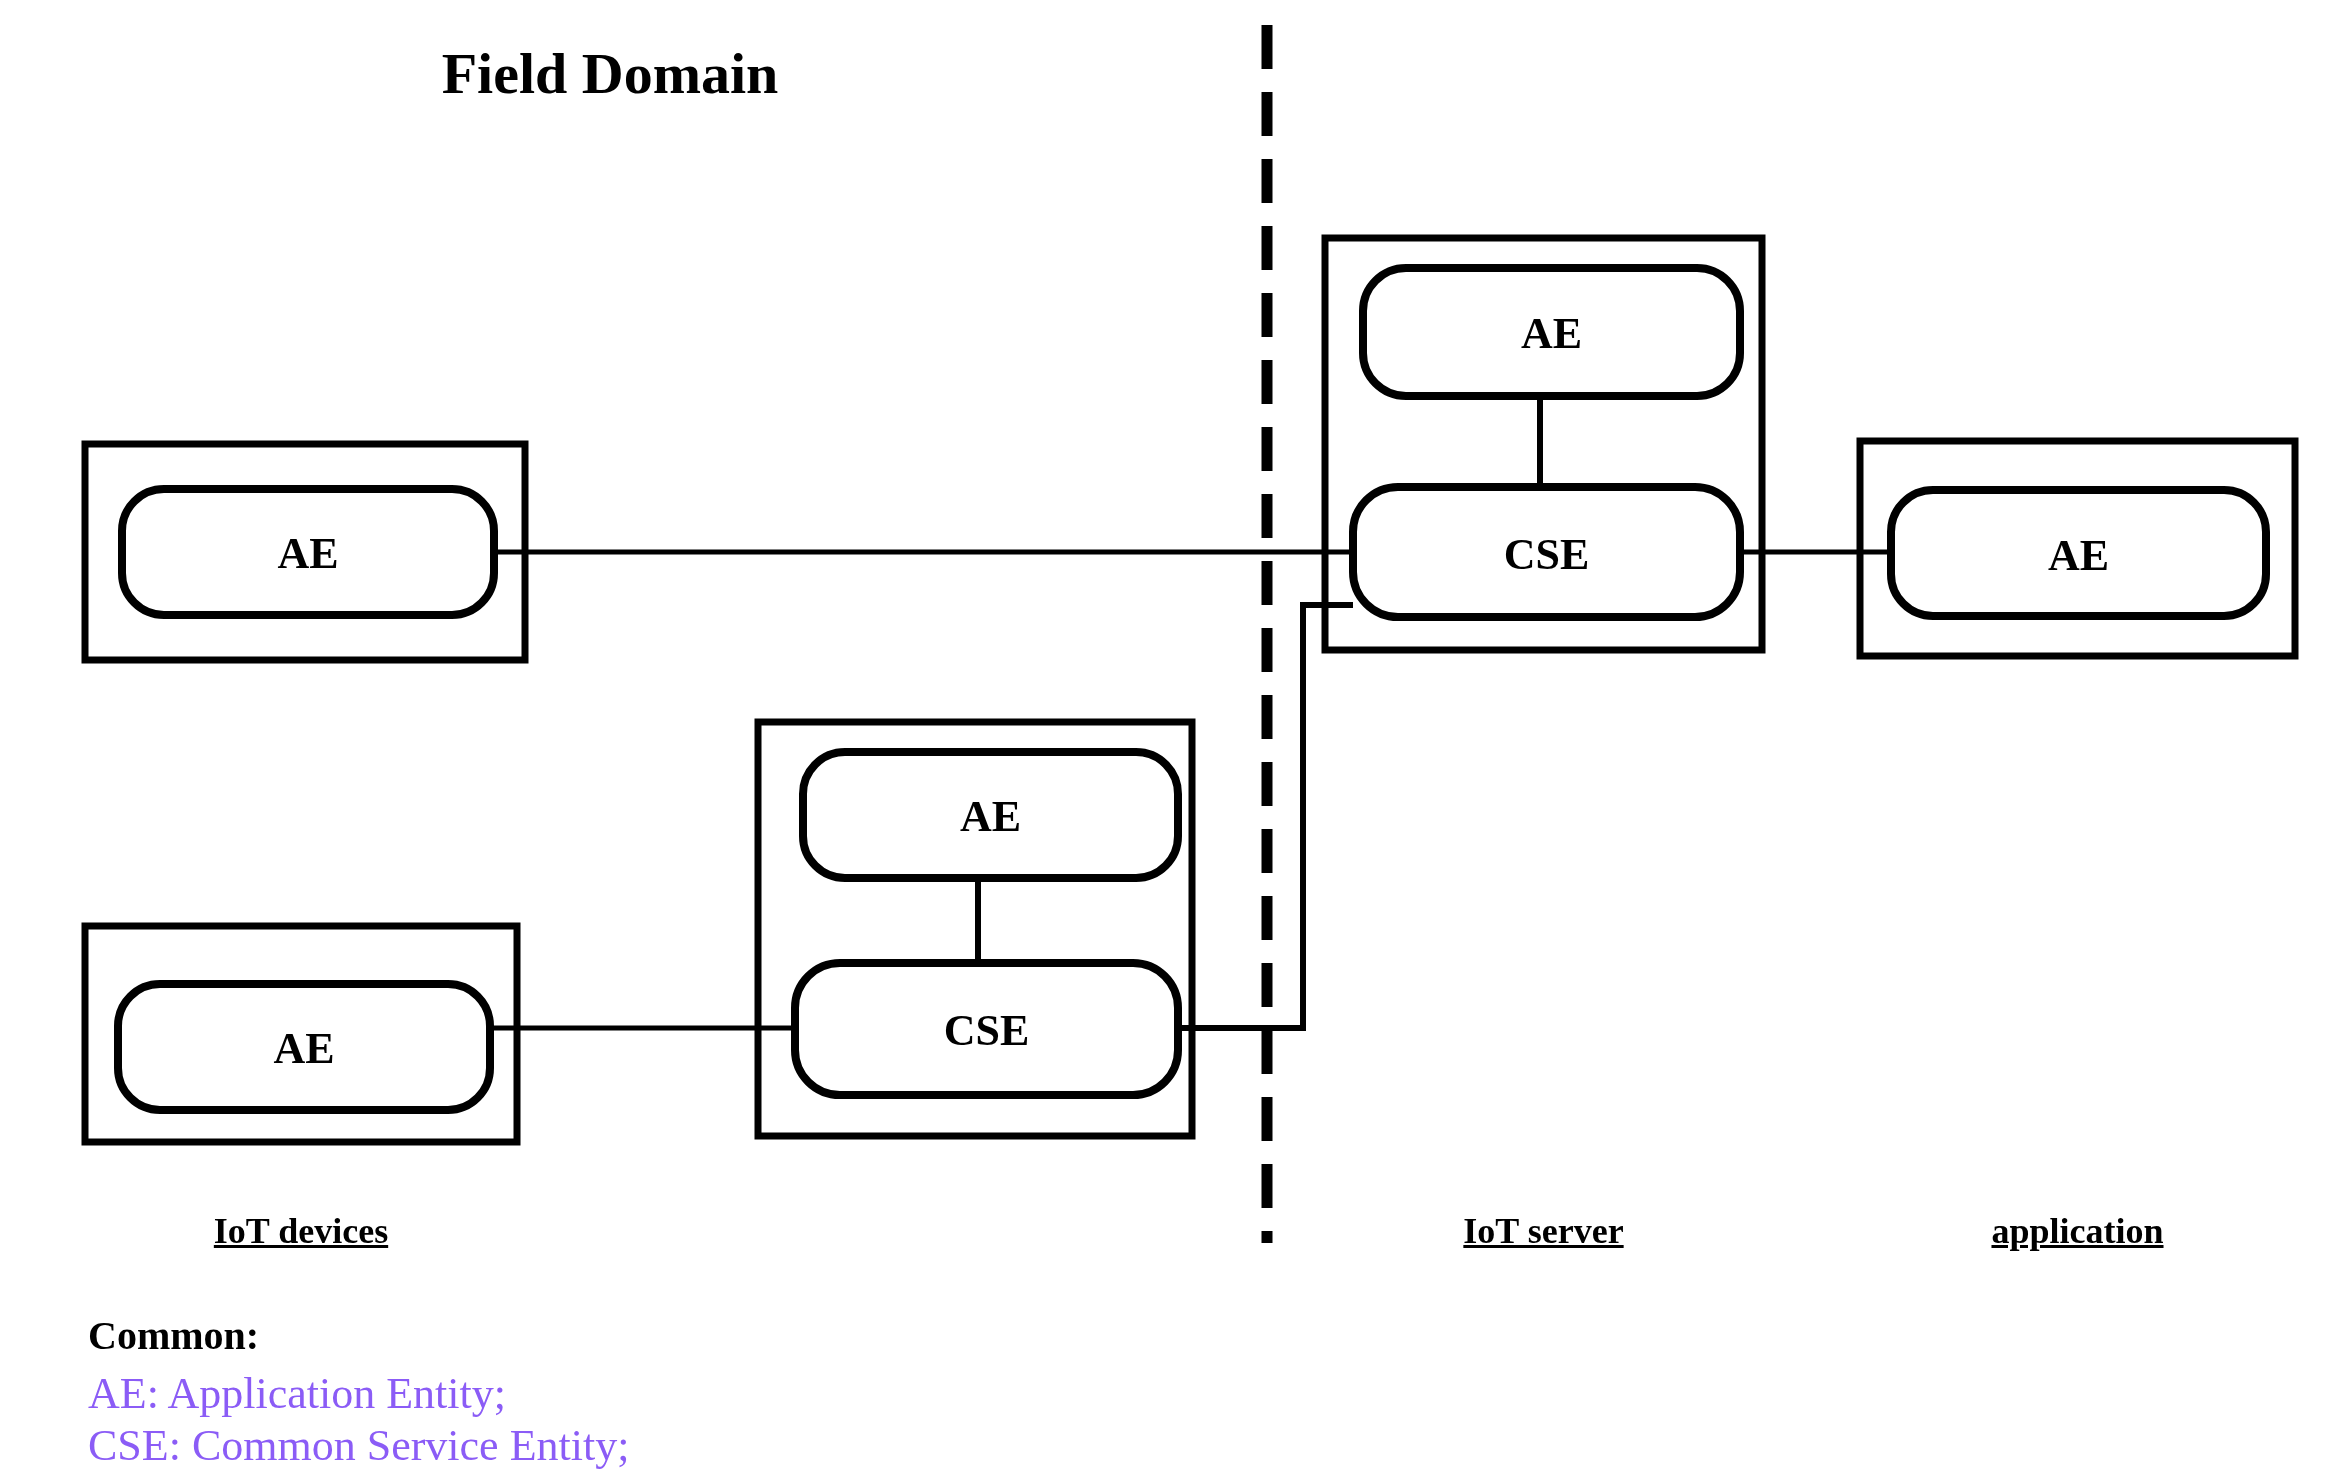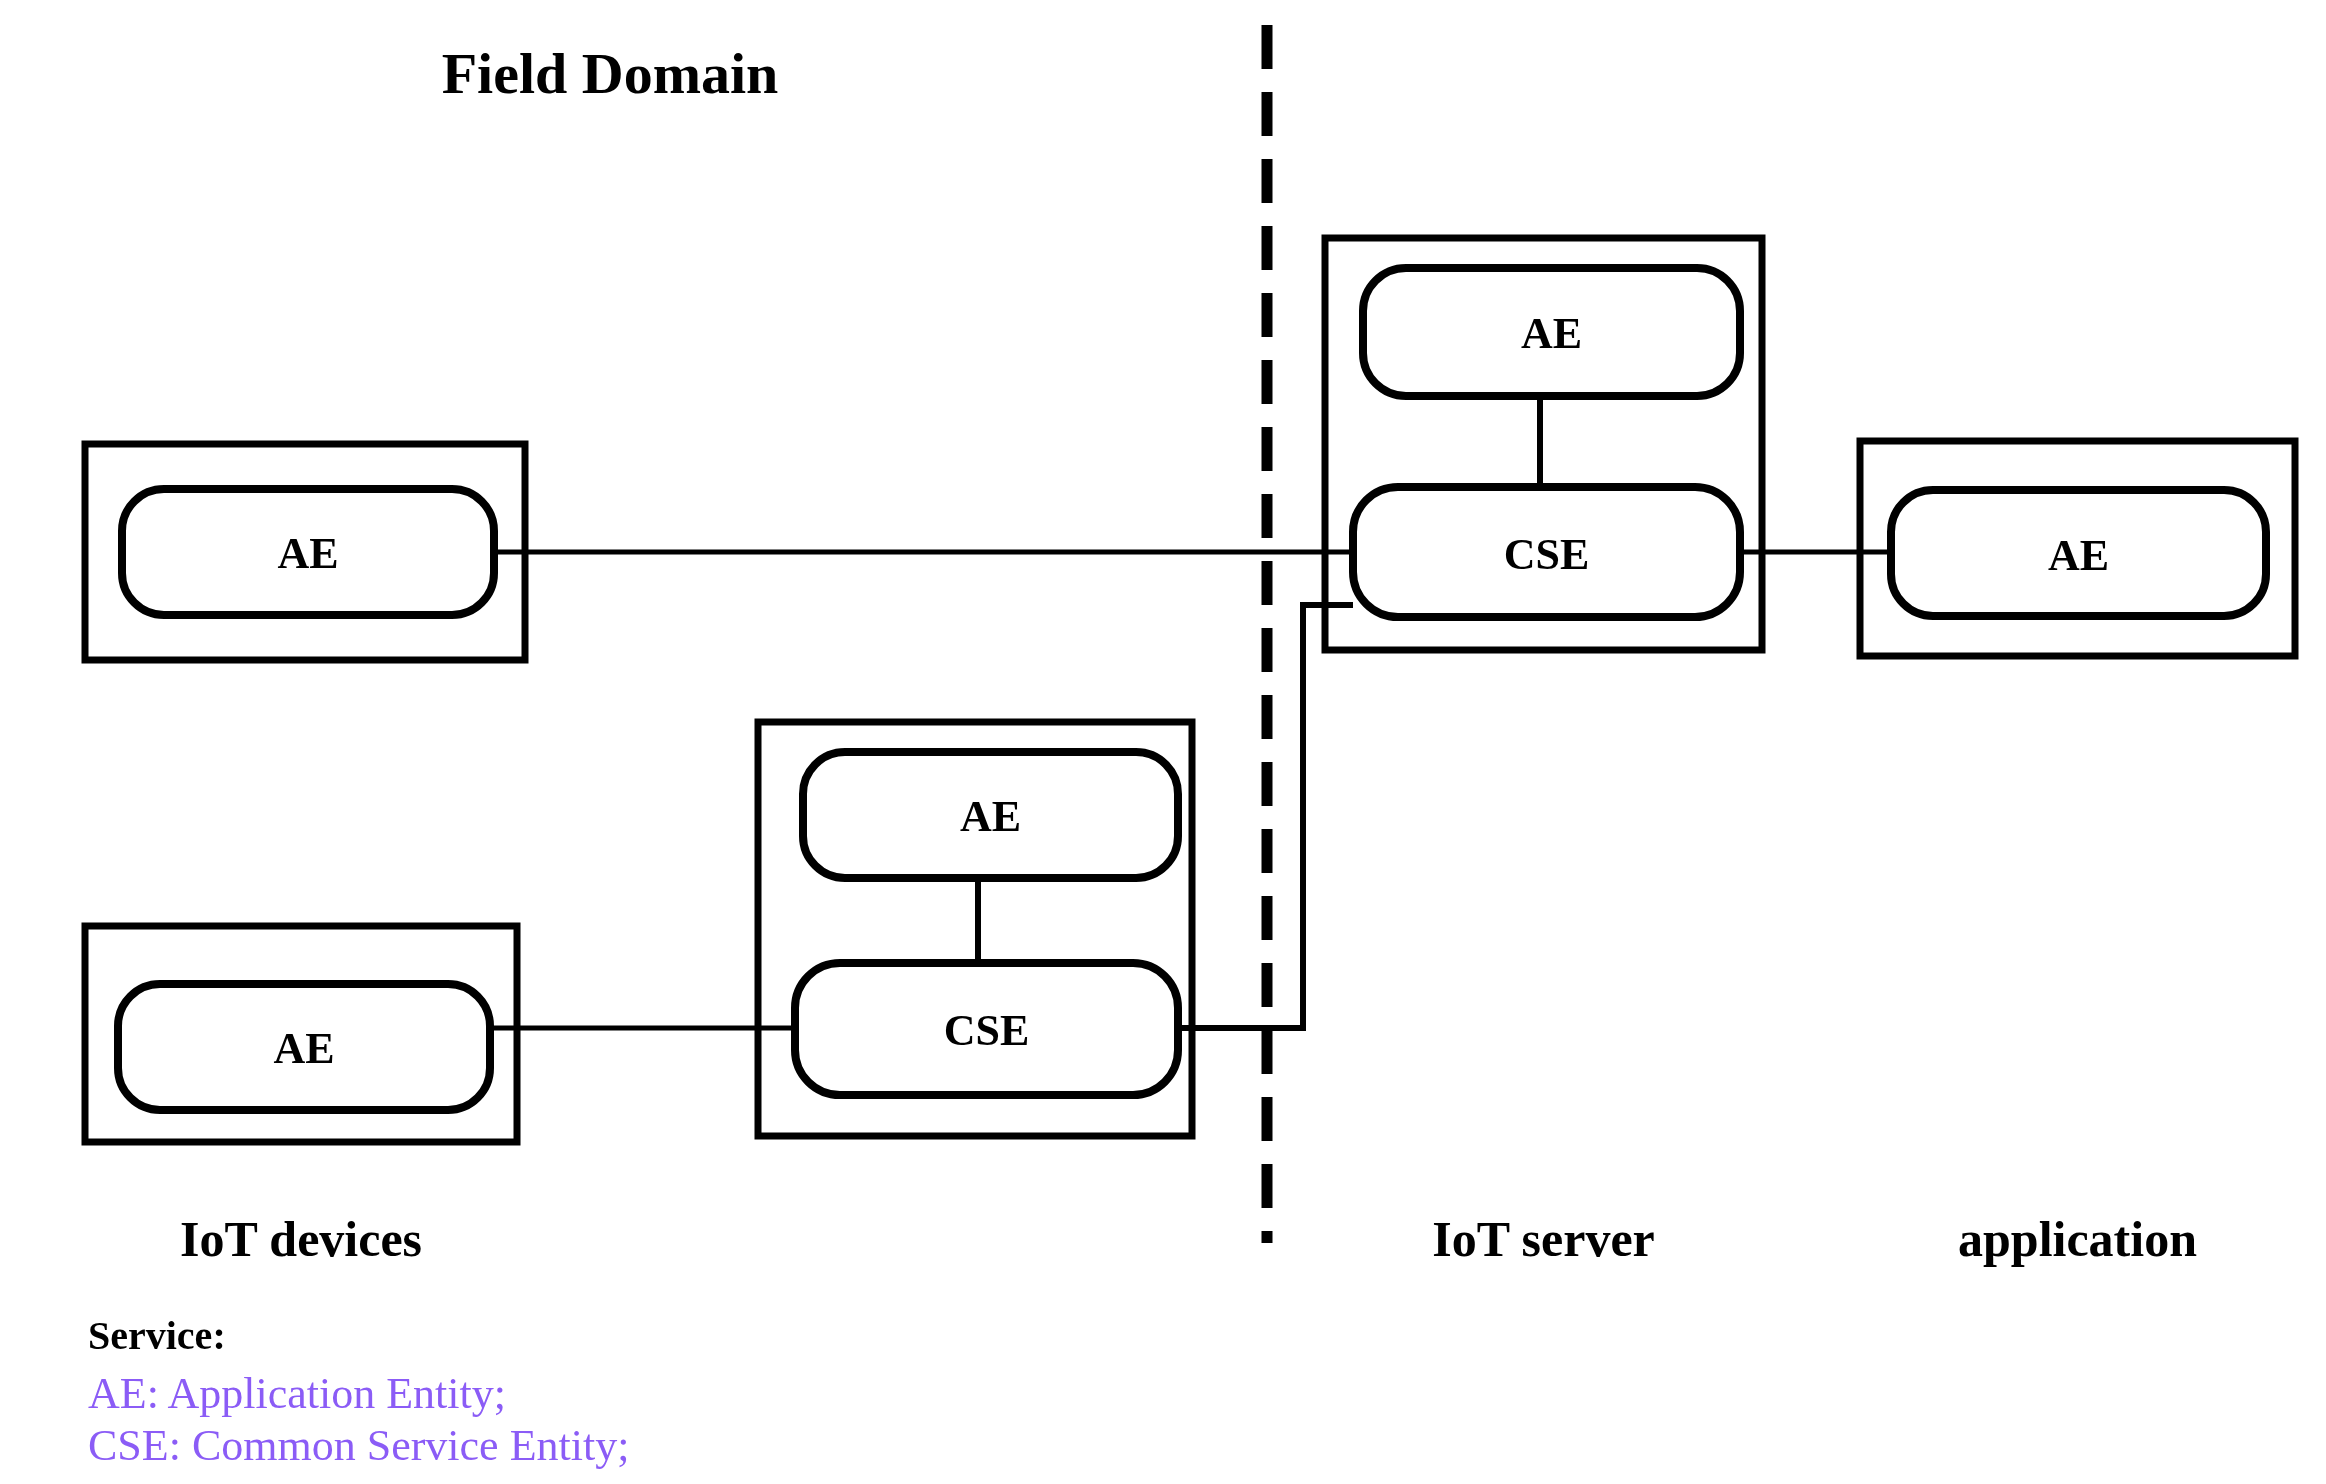--- a/index.html
+++ b/index.html
@@ -37,24 +37,25 @@
     font-weight: bold;
     font-size: 44px;
     color: #000000;
     white-space: nowrap;
     text-align: center;
   }
   .caption {
     position: absolute;
     font-family: "Liberation Serif", "DejaVu Serif", serif;
     font-weight: bold;
-    font-size: 50px;
+    font-size: 36px;
     color: #000000;
     white-space: nowrap;
     text-align: center;
+    text-decoration: underline;
   }
   .legend-title {
     position: absolute;
     font-family: "Liberation Serif", "DejaVu Serif", serif;
     font-weight: bold;
     font-size: 40px;
     color: #000000;
     white-space: nowrap;
   }
   .legend-line {
@@ -129,19 +130,19 @@
 
   <div class="node-label" style="left:1891px; top:530px; width:375px;">AE</div>
 
   <div class="caption" style="left:85px; top:1210px; width:432px;">IoT devices</div>
 
 
   <div class="caption" style="left:1860px; top:1210px; width:435px;">application</div>
 
   <div class="caption" style="left:1325px; top:1210px; width:437px;">IoT server</div>
 
-  <div class="legend-title" style="left:88px; top:1312px;">Service:</div>
+  <div class="legend-title" style="left:88px; top:1312px;">Common:</div>
 
   <div class="legend-line" style="left:88px; top:1368px;">AE: Application Entity;</div>
 
   <div class="legend-line" style="left:88px; top:1420px;">CSE: Common Service Entity;</div>
 
 </div>
 
 </body></html>

